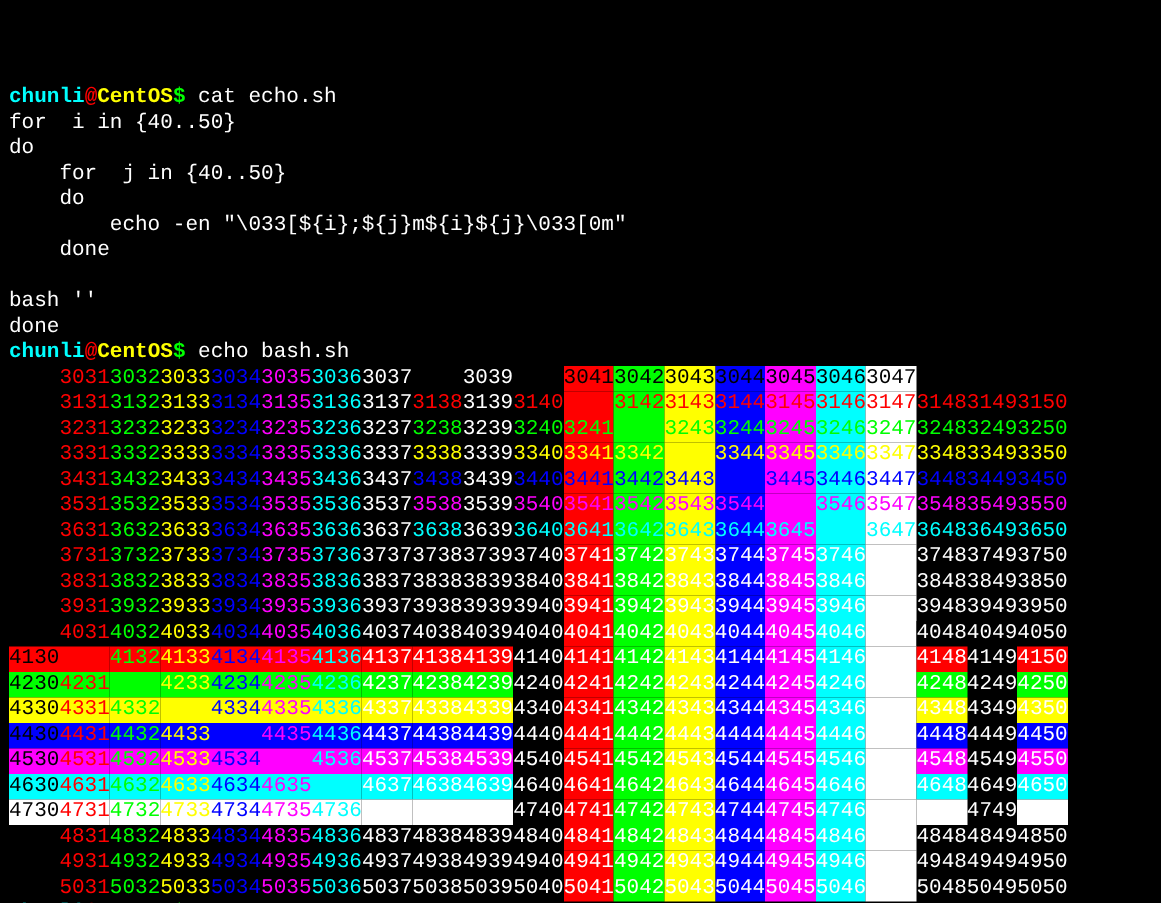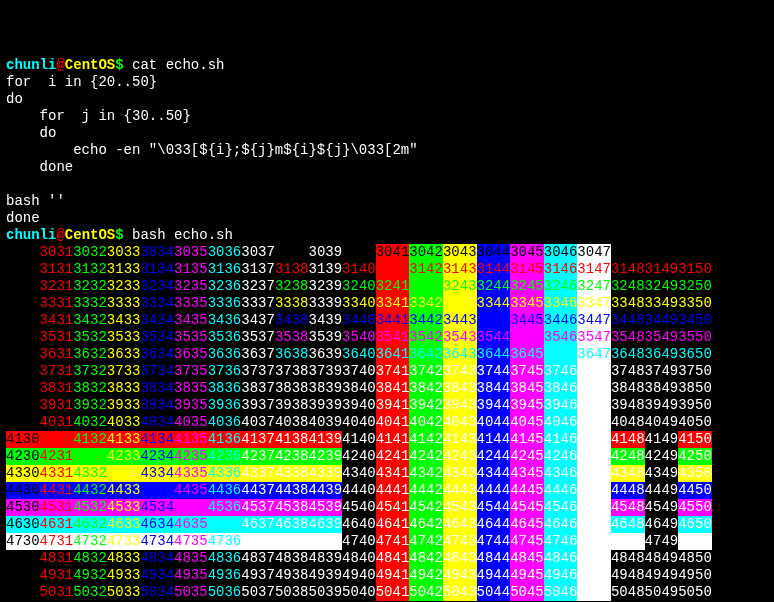--- a/index.html
+++ b/index.html
@@ -19,30 +19,30 @@
   .cmd          { color: #ffffff;}
   #grid span {
     display:inline-block;
   }
 </style>
 </head>
 <body>
 
 
 <div><span class="prompt"><span class="user">chunli</span><span class="at">@</span><span class="host">CentOS</span><span class="dlr">$</span></span> <span class="cmd">cat echo.sh</span>
-<span>for  i in {20..50}</span>
+<span>for  i in {40..50}</span>
 <span>do</span>
-<span>    for  j in {30..50}</span>
+<span>    for  j in {40..50}</span>
 <span>    do</span>
-<span>        echo -en "\033[${i};${j}m${i}${j}\033[2m"</span>
+<span>        echo -en "\033[${i};${j}m${i}${j}\033[0m"</span>
 <span>    done</span>
 <span></span>
 <span>bash ''</span>
 <span>done</span>
-<span class="prompt"><span class="user">chunli</span><span class="at">@</span><span class="host">CentOS</span><span class="dlr">$</span></span> <span class="cmd">bash echo.sh</span>
+<span class="prompt"><span class="user">chunli</span><span class="at">@</span><span class="host">CentOS</span><span class="dlr">$</span></span> <span class="cmd">echo bash.sh</span>
 <div id="grid"><span style="color:#000000;">3030</span><span style="color:#ff0000;">3031</span><span style="color:#00ff00;">3032</span><span style="color:#ffff00;">3033</span><span style="color:#0000ff;">3034</span><span style="color:#ff00ff;">3035</span><span style="color:#00ffff;">3036</span><span style="color:#ffffff;">3037</span><span style="color:#000000;">3038</span><span style="color:#ffffff;">3039</span><span style="color:#000000;background:#000000;">3040</span><span style="color:#000000;background:#ff0000;">3041</span><span style="color:#000000;background:#00ff00;">3042</span><span style="color:#000000;background:#ffff00;">3043</span><span style="color:#000000;background:#0000ff;">3044</span><span style="color:#000000;background:#ff00ff;">3045</span><span style="color:#000000;background:#00ffff;">3046</span><span style="color:#000000;background:#ffffff;">3047</span><span style="color:#000000;">3048</span><span style="color:#000000;">3049</span><span style="color:#000000;">3050</span>
 <span style="color:#000000;">3130</span><span style="color:#ff0000;">3131</span><span style="color:#00ff00;">3132</span><span style="color:#ffff00;">3133</span><span style="color:#0000ff;">3134</span><span style="color:#ff00ff;">3135</span><span style="color:#00ffff;">3136</span><span style="color:#ffffff;">3137</span><span style="color:#ff0000;">3138</span><span style="color:#ffffff;">3139</span><span style="color:#ff0000;background:#000000;">3140</span><span style="color:#ff0000;background:#ff0000;">3141</span><span style="color:#ff0000;background:#00ff00;">3142</span><span style="color:#ff0000;background:#ffff00;">3143</span><span style="color:#ff0000;background:#0000ff;">3144</span><span style="color:#ff0000;background:#ff00ff;">3145</span><span style="color:#ff0000;background:#00ffff;">3146</span><span style="color:#ff0000;background:#ffffff;">3147</span><span style="color:#ff0000;">3148</span><span style="color:#ff0000;">3149</span><span style="color:#ff0000;">3150</span>
 <span style="color:#000000;">3230</span><span style="color:#ff0000;">3231</span><span style="color:#00ff00;">3232</span><span style="color:#ffff00;">3233</span><span style="color:#0000ff;">3234</span><span style="color:#ff00ff;">3235</span><span style="color:#00ffff;">3236</span><span style="color:#ffffff;">3237</span><span style="color:#00ff00;">3238</span><span style="color:#ffffff;">3239</span><span style="color:#00ff00;background:#000000;">3240</span><span style="color:#00ff00;background:#ff0000;">3241</span><span style="color:#00ff00;background:#00ff00;">3242</span><span style="color:#00ff00;background:#ffff00;">3243</span><span style="color:#00ff00;background:#0000ff;">3244</span><span style="color:#00ff00;background:#ff00ff;">3245</span><span style="color:#00ff00;background:#00ffff;">3246</span><span style="color:#00ff00;background:#ffffff;">3247</span><span style="color:#00ff00;">3248</span><span style="color:#00ff00;">3249</span><span style="color:#00ff00;">3250</span>
 <span style="color:#000000;">3330</span><span style="color:#ff0000;">3331</span><span style="color:#00ff00;">3332</span><span style="color:#ffff00;">3333</span><span style="color:#0000ff;">3334</span><span style="color:#ff00ff;">3335</span><span style="color:#00ffff;">3336</span><span style="color:#ffffff;">3337</span><span style="color:#ffff00;">3338</span><span style="color:#ffffff;">3339</span><span style="color:#ffff00;background:#000000;">3340</span><span style="color:#ffff00;background:#ff0000;">3341</span><span style="color:#ffff00;background:#00ff00;">3342</span><span style="color:#ffff00;background:#ffff00;">3343</span><span style="color:#ffff00;background:#0000ff;">3344</span><span style="color:#ffff00;background:#ff00ff;">3345</span><span style="color:#ffff00;background:#00ffff;">3346</span><span style="color:#ffff00;background:#ffffff;">3347</span><span style="color:#ffff00;">3348</span><span style="color:#ffff00;">3349</span><span style="color:#ffff00;">3350</span>
 <span style="color:#000000;">3430</span><span style="color:#ff0000;">3431</span><span style="color:#00ff00;">3432</span><span style="color:#ffff00;">3433</span><span style="color:#0000ff;">3434</span><span style="color:#ff00ff;">3435</span><span style="color:#00ffff;">3436</span><span style="color:#ffffff;">3437</span><span style="color:#0000ff;">3438</span><span style="color:#ffffff;">3439</span><span style="color:#0000ff;background:#000000;">3440</span><span style="color:#0000ff;background:#ff0000;">3441</span><span style="color:#0000ff;background:#00ff00;">3442</span><span style="color:#0000ff;background:#ffff00;">3443</span><span style="color:#0000ff;background:#0000ff;">3444</span><span style="color:#0000ff;background:#ff00ff;">3445</span><span style="color:#0000ff;background:#00ffff;">3446</span><span style="color:#0000ff;background:#ffffff;">3447</span><span style="color:#0000ff;">3448</span><span style="color:#0000ff;">3449</span><span style="color:#0000ff;">3450</span>
 <span style="color:#000000;">3530</span><span style="color:#ff0000;">3531</span><span style="color:#00ff00;">3532</span><span style="color:#ffff00;">3533</span><span style="color:#0000ff;">3534</span><span style="color:#ff00ff;">3535</span><span style="color:#00ffff;">3536</span><span style="color:#ffffff;">3537</span><span style="color:#ff00ff;">3538</span><span style="color:#ffffff;">3539</span><span style="color:#ff00ff;background:#000000;">3540</span><span style="color:#ff00ff;background:#ff0000;">3541</span><span style="color:#ff00ff;background:#00ff00;">3542</span><span style="color:#ff00ff;background:#ffff00;">3543</span><span style="color:#ff00ff;background:#0000ff;">3544</span><span style="color:#ff00ff;background:#ff00ff;">3545</span><span style="color:#ff00ff;background:#00ffff;">3546</span><span style="color:#ff00ff;background:#ffffff;">3547</span><span style="color:#ff00ff;">3548</span><span style="color:#ff00ff;">3549</span><span style="color:#ff00ff;">3550</span>
 <span style="color:#000000;">3630</span><span style="color:#ff0000;">3631</span><span style="color:#00ff00;">3632</span><span style="color:#ffff00;">3633</span><span style="color:#0000ff;">3634</span><span style="color:#ff00ff;">3635</span><span style="color:#00ffff;">3636</span><span style="color:#ffffff;">3637</span><span style="color:#00ffff;">3638</span><span style="color:#ffffff;">3639</span><span style="color:#00ffff;background:#000000;">3640</span><span style="color:#00ffff;background:#ff0000;">3641</span><span style="color:#00ffff;background:#00ff00;">3642</span><span style="color:#00ffff;background:#ffff00;">3643</span><span style="color:#00ffff;background:#0000ff;">3644</span><span style="color:#00ffff;background:#ff00ff;">3645</span><span style="color:#00ffff;background:#00ffff;">3646</span><span style="color:#00ffff;background:#ffffff;">3647</span><span style="color:#00ffff;">3648</span><span style="color:#00ffff;">3649</span><span style="color:#00ffff;">3650</span>
 <span style="color:#000000;">3730</span><span style="color:#ff0000;">3731</span><span style="color:#00ff00;">3732</span><span style="color:#ffff00;">3733</span><span style="color:#0000ff;">3734</span><span style="color:#ff00ff;">3735</span><span style="color:#00ffff;">3736</span><span style="color:#ffffff;">3737</span><span style="color:#ffffff;">3738</span><span style="color:#ffffff;">3739</span><span style="color:#ffffff;background:#000000;">3740</span><span style="color:#ffffff;background:#ff0000;">3741</span><span style="color:#ffffff;background:#00ff00;">3742</span><span style="color:#ffffff;background:#ffff00;">3743</span><span style="color:#ffffff;background:#0000ff;">3744</span><span style="color:#ffffff;background:#ff00ff;">3745</span><span style="color:#ffffff;background:#00ffff;">3746</span><span style="color:#ffffff;background:#ffffff;">3747</span><span style="color:#ffffff;">3748</span><span style="color:#ffffff;">3749</span><span style="color:#ffffff;">3750</span>
 <span style="color:#000000;">3830</span><span style="color:#ff0000;">3831</span><span style="color:#00ff00;">3832</span><span style="color:#ffff00;">3833</span><span style="color:#0000ff;">3834</span><span style="color:#ff00ff;">3835</span><span style="color:#00ffff;">3836</span><span style="color:#ffffff;">3837</span><span style="color:#ffffff;">3838</span><span style="color:#ffffff;">3839</span><span style="color:#ffffff;background:#000000;">3840</span><span style="color:#ffffff;background:#ff0000;">3841</span><span style="color:#ffffff;background:#00ff00;">3842</span><span style="color:#ffffff;background:#ffff00;">3843</span><span style="color:#ffffff;background:#0000ff;">3844</span><span style="color:#ffffff;background:#ff00ff;">3845</span><span style="color:#ffffff;background:#00ffff;">3846</span><span style="color:#ffffff;background:#ffffff;">3847</span><span style="color:#ffffff;">3848</span><span style="color:#ffffff;">3849</span><span style="color:#ffffff;">3850</span>
 <span style="color:#000000;">3930</span><span style="color:#ff0000;">3931</span><span style="color:#00ff00;">3932</span><span style="color:#ffff00;">3933</span><span style="color:#0000ff;">3934</span><span style="color:#ff00ff;">3935</span><span style="color:#00ffff;">3936</span><span style="color:#ffffff;">3937</span><span style="color:#ffffff;">3938</span><span style="color:#ffffff;">3939</span><span style="color:#ffffff;background:#000000;">3940</span><span style="color:#ffffff;background:#ff0000;">3941</span><span style="color:#ffffff;background:#00ff00;">3942</span><span style="color:#ffffff;background:#ffff00;">3943</span><span style="color:#ffffff;background:#0000ff;">3944</span><span style="color:#ffffff;background:#ff00ff;">3945</span><span style="color:#ffffff;background:#00ffff;">3946</span><span style="color:#ffffff;background:#ffffff;">3947</span><span style="color:#ffffff;">3948</span><span style="color:#ffffff;">3949</span><span style="color:#ffffff;">3950</span>

